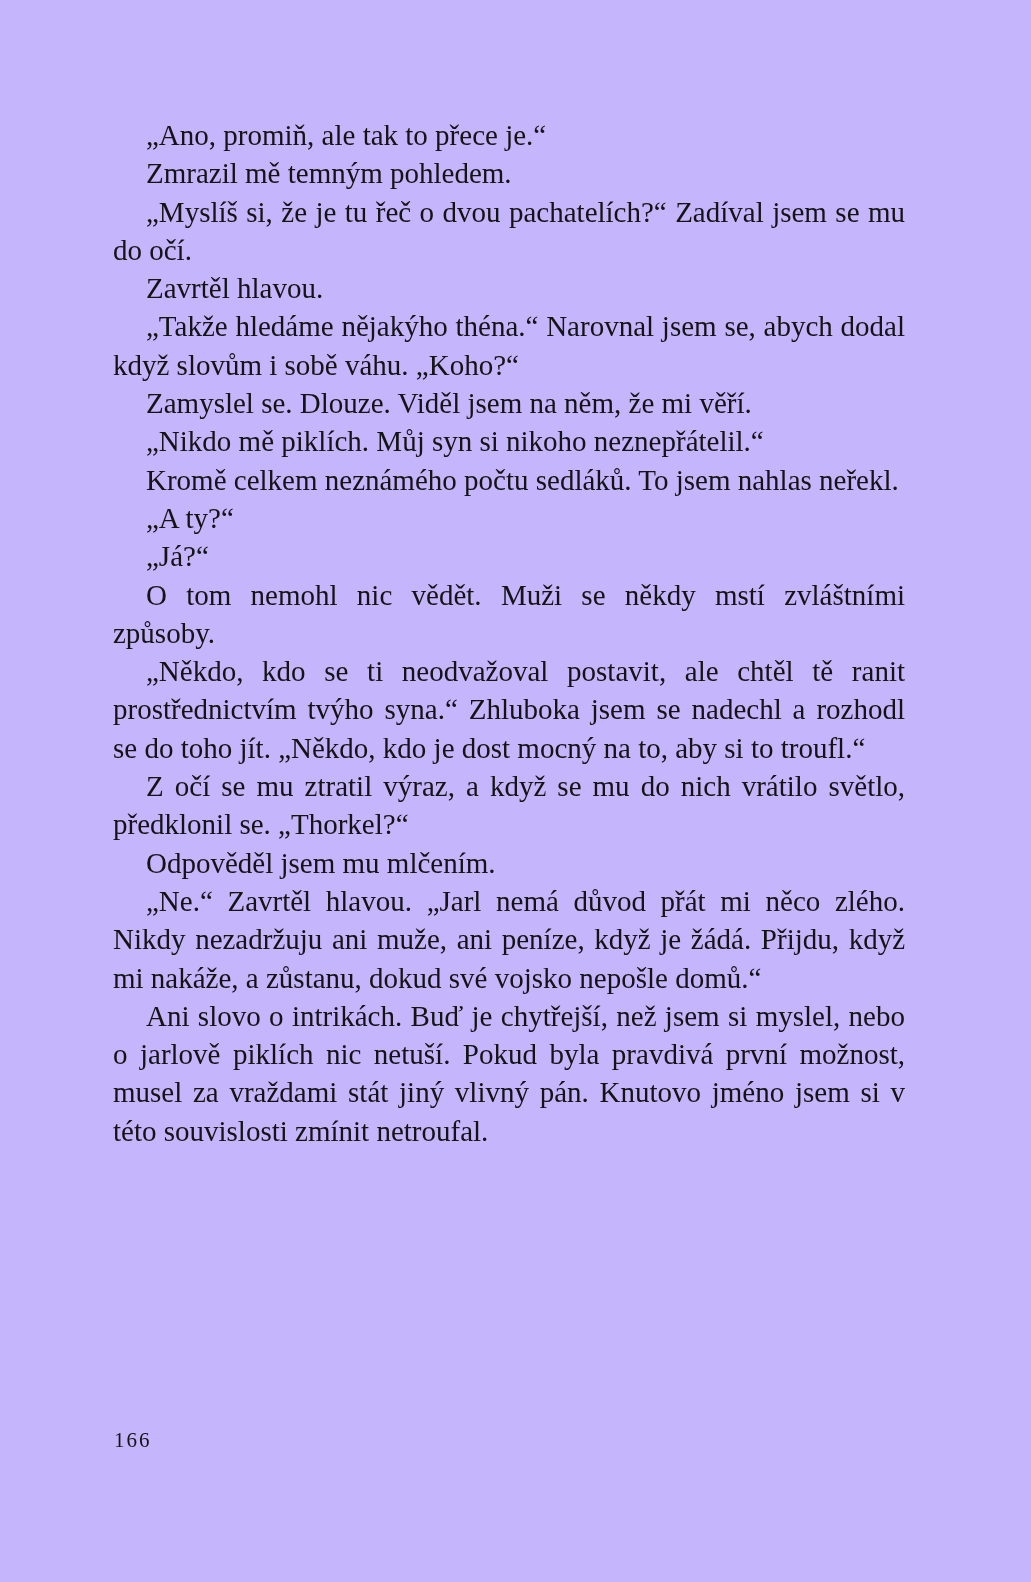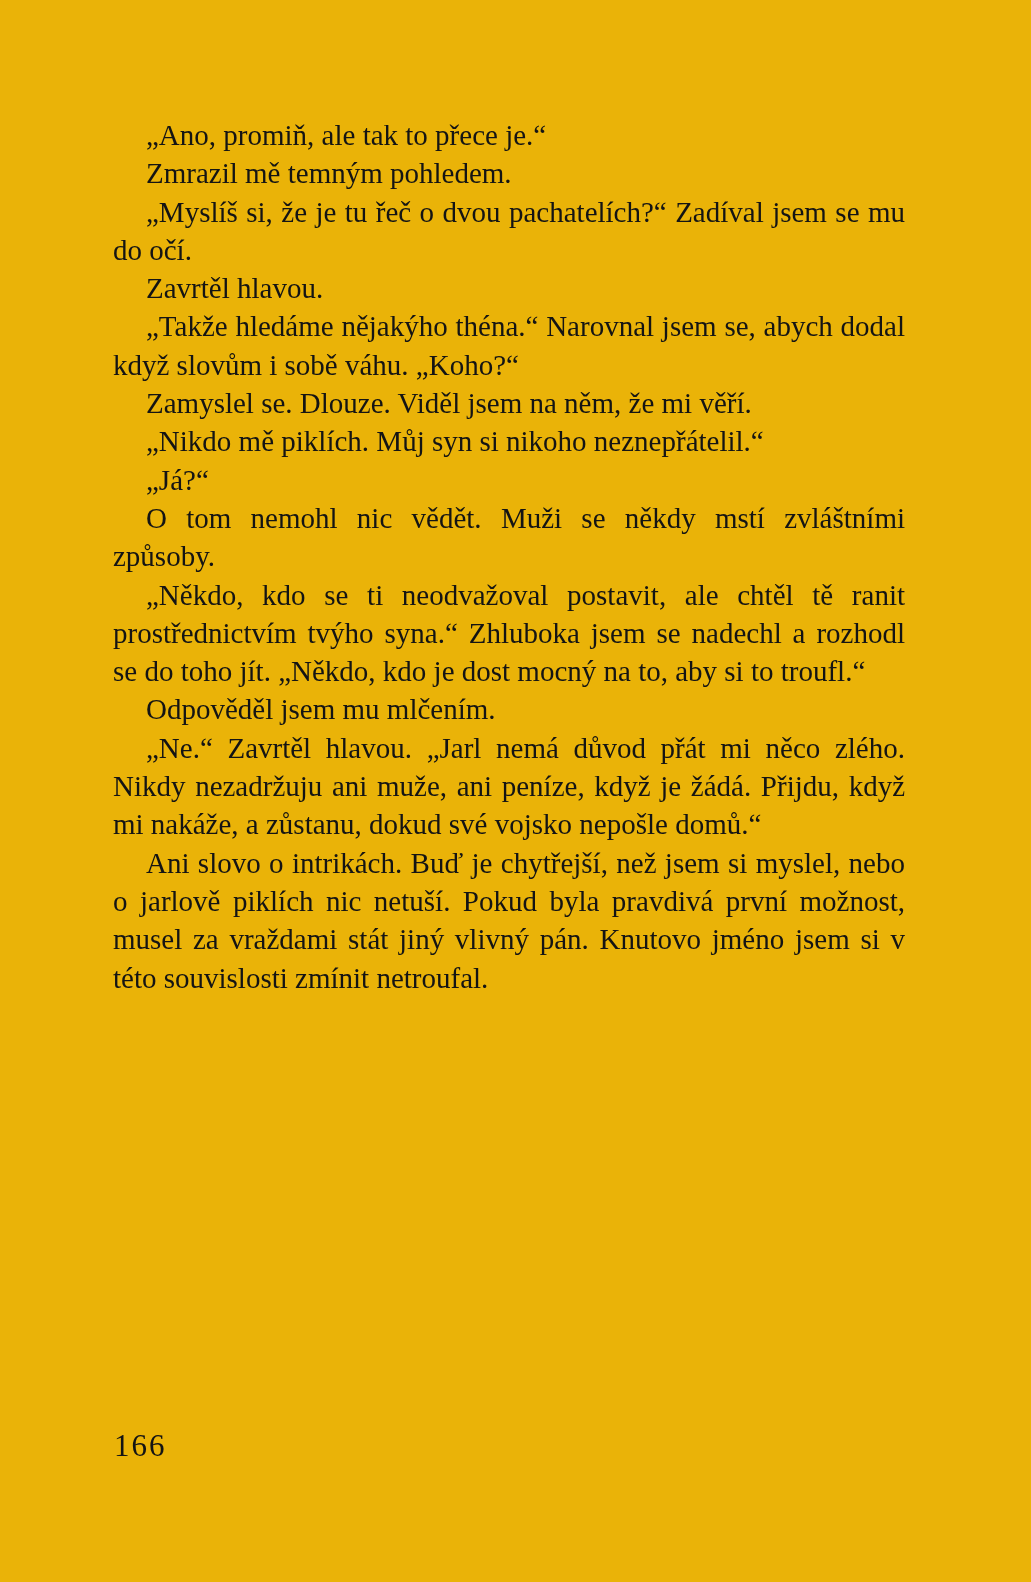--- a/index.html
+++ b/index.html
@@ -4,21 +4,21 @@
 <style>
   html, body {
     margin: 0;
     padding: 0;
     background: #fdfdfc;
   }
   .page {
     position: relative;
     width: 1031px;
     height: 1582px;
-    background: #eab308;
+    background: #c4b5fd;
     overflow: hidden;
   }
   .text-block {
     position: absolute;
     left: 113px;
     top: 116px;
     width: 792px;
     font-family: "Liberation Serif", "DejaVu Serif", serif;
     font-size: 29px;
     line-height: 38.3px;
@@ -31,38 +31,41 @@
     text-indent: 33px;
     text-align: justify;
     hyphens: auto;
     -webkit-hyphens: auto;
   }
   .page-number {
     position: absolute;
     left: 114px;
     top: 1428px;
     font-family: "Liberation Serif", "DejaVu Serif", serif;
-    font-size: 31px;
+    font-size: 21px;
     letter-spacing: 2px;
     color: #141414;
   }
 </style>
 </head>
 <body>
 
 <div class="page">
   <div class="text-block">
     <p>„Ano, promiň, ale tak to přece je.“</p>
     <p>Zmrazil mě temným pohledem.</p>
     <p>„Myslíš si, že je tu řeč o dvou pachatelích?“ Zadíval jsem se mu do očí.</p>
     <p>Zavrtěl hlavou.</p>
     <p>„Takže hledáme nějakýho théna.“ Narovnal jsem se, abych dodal když slovům i sobě váhu. „Koho?“</p>
     <p>Zamyslel se. Dlouze. Viděl jsem na něm, že mi věří.</p>
     <p>„Nikdo mě piklích. Můj syn si nikoho neznepřátelil.“</p>
+    <p>Kromě celkem neznámého počtu sedláků. To jsem nahlas neřekl.</p>
+    <p>„A ty?“</p>
     <p>„Já?“</p>
     <p>O tom nemohl nic vědět. Muži se někdy mstí zvláštními způsoby.</p>
     <p>„Někdo, kdo se ti neodvažoval postavit, ale chtěl tě ranit prostřednictvím tvýho syna.“ Zhluboka jsem se nadechl a rozhodl se do toho jít. „Někdo, kdo je dost mocný na to, aby si to troufl.“</p>
+    <p>Z očí se mu ztratil výraz, a když se mu do nich vrátilo světlo, předklonil se. „Thorkel?“</p>
     <p>Odpověděl jsem mu mlčením.</p>
     <p>„Ne.“ Zavrtěl hlavou. „Jarl nemá důvod přát mi něco zlého. Nikdy nezadržuju ani muže, ani peníze, když je žádá. Přijdu, když mi nakáže, a zůstanu, dokud své vojsko nepošle domů.“</p>
     <p>Ani slovo o intrikách. Buď je chytřejší, než jsem si myslel, nebo o jarlově piklích nic netuší. Pokud byla pravdivá první možnost, musel za vraždami stát jiný vlivný pán. Knutovo jméno jsem si v této souvislosti zmínit netroufal.</p>
   </div>
   <div class="page-number">166</div>
 </div>
 
 </body></html>

